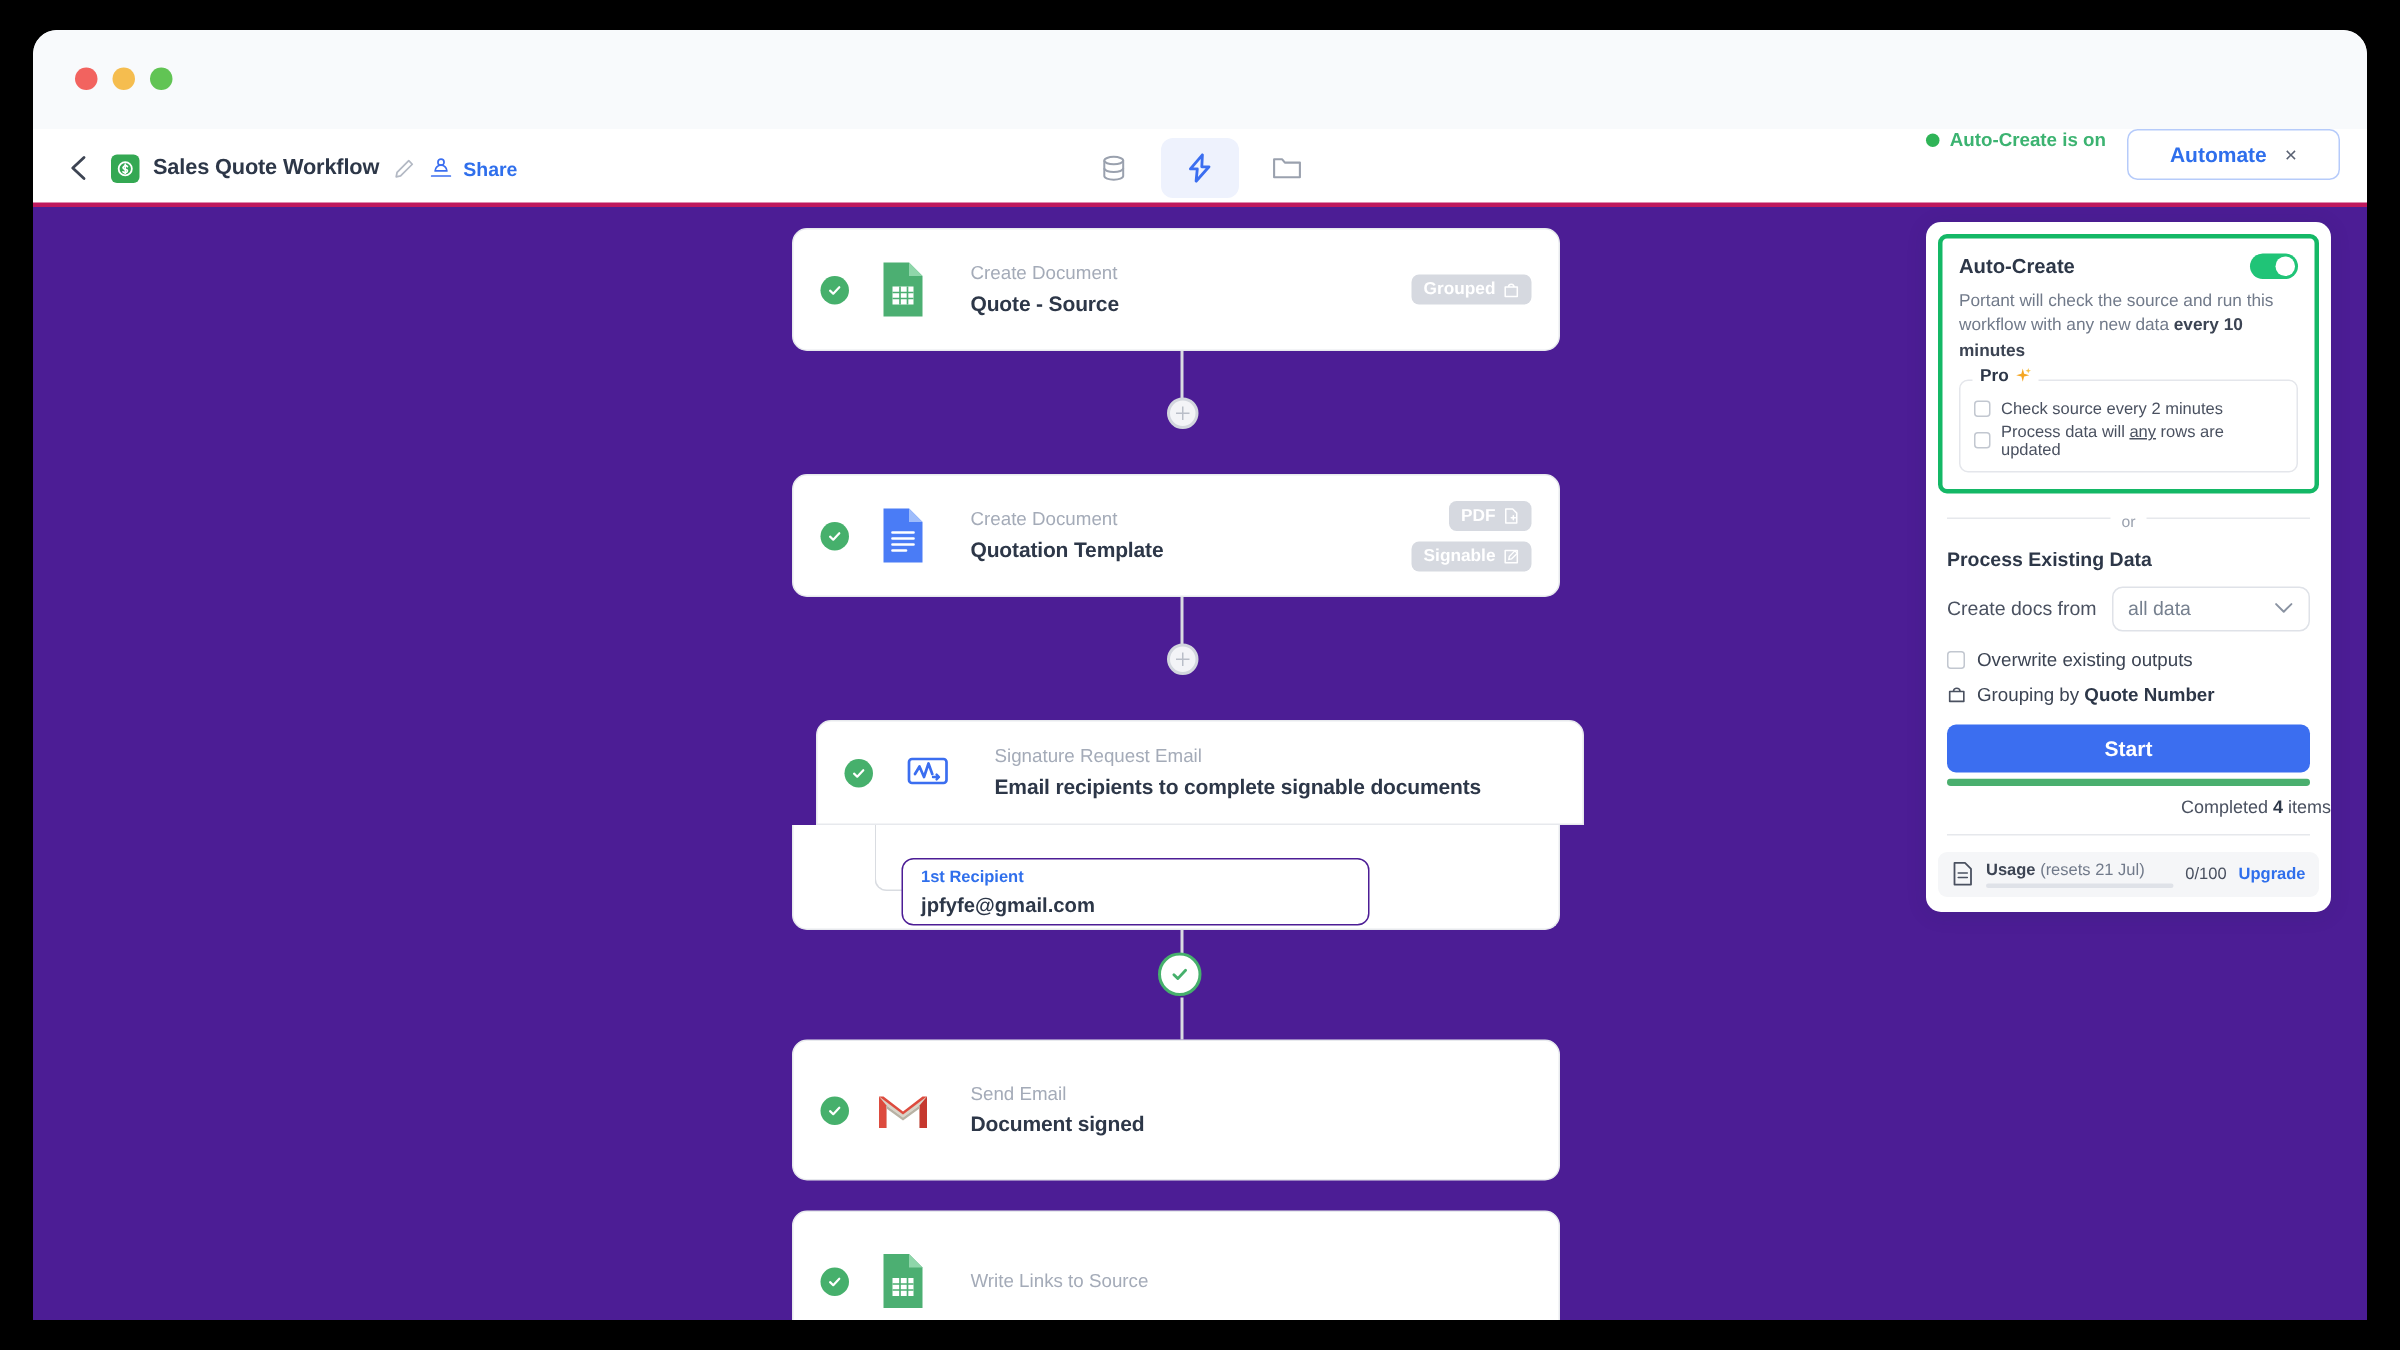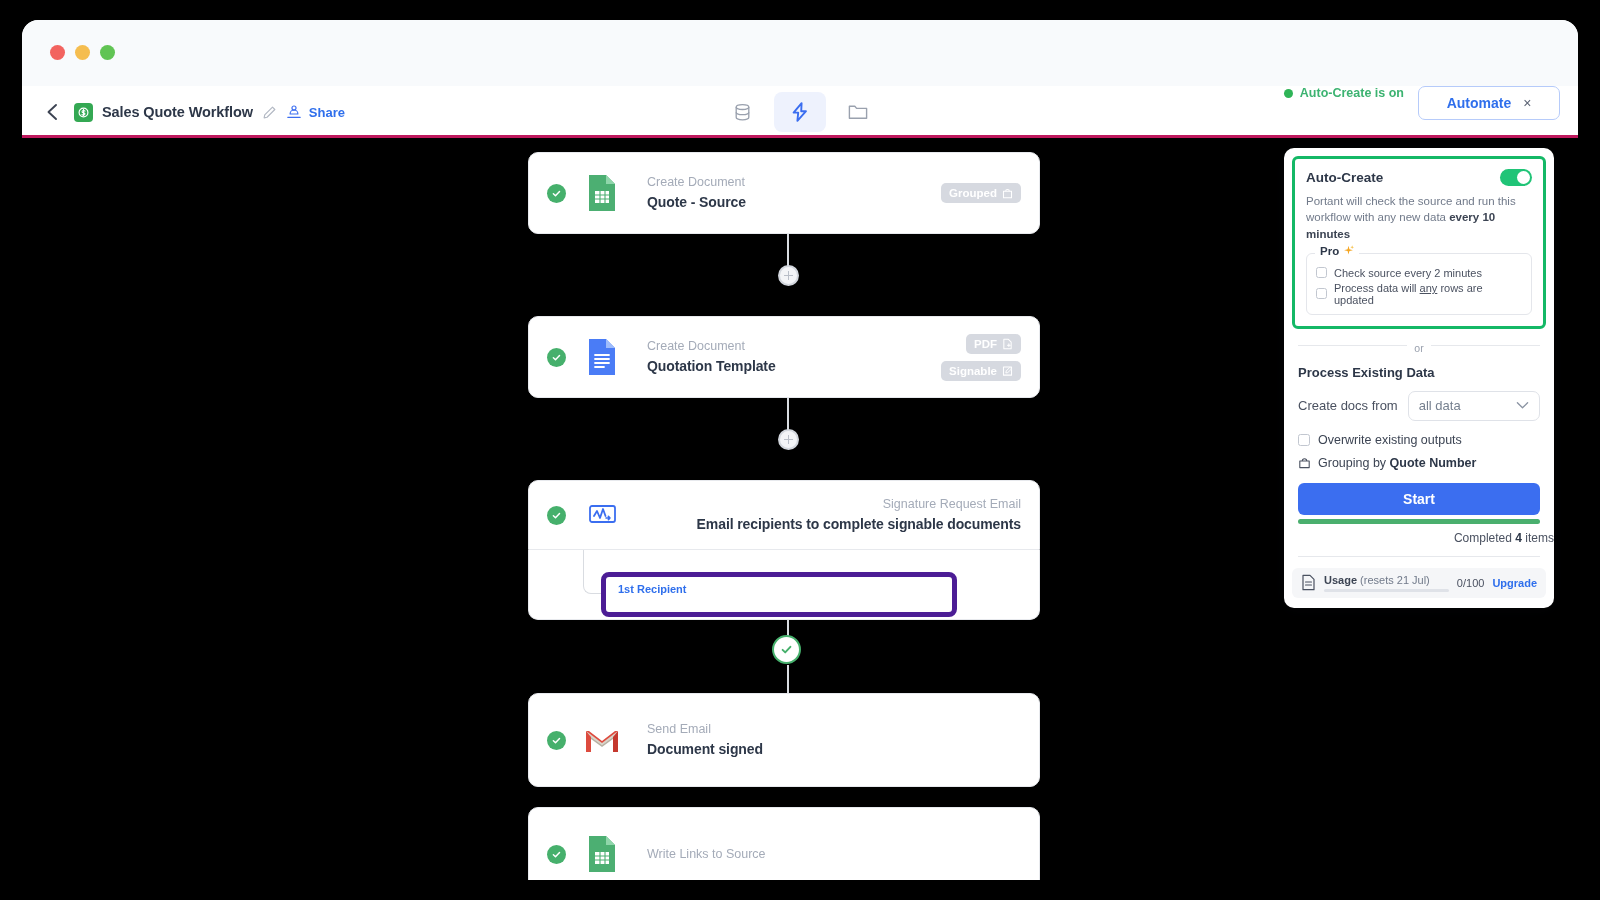--- a/index.html
+++ b/index.html
@@ -98,21 +98,21 @@
     display: flex; align-items: center; justify-content: center; gap: 12px;
     color: #2f6fec; font-size: 14px; font-weight: 700;
     cursor: pointer; padding: 0 14px;
   }
   #automate-close { color: #5a6273; font-size: 14px; font-weight: 400; }
 
   
   #canvas {
     position: relative;
     height: calc(100% - 52px - 66px);
-    background: #000000;
+    background: #4c1d95;
     overflow: hidden;
   }
 
   #flow {
     position: absolute;
     left: 506px; top: 0;
     width: 520px;
   }
 
   .rail {
@@ -201,22 +201,22 @@
   }
   #recipient-elbow {
     position: absolute; left: 54px; top: 0;
     width: 22px; height: 44px;
     border-left: 1.5px solid #d9dce1;
     border-bottom: 1.5px solid #d9dce1;
     border-bottom-left-radius: 8px;
   }
   #recipient-card {
     position: absolute; left: 72px; top: 22px;
-    width: 356px; height: 45px;
-    background: #fff; border: 5px solid #4c1d95; border-radius: 8px;
+    width: 312px; height: 45px;
+    background: #fff; border: 1px solid #4c1d95; border-radius: 8px;
     padding: 5px 12px; cursor: pointer;
   }
   #recipient-label {
     font-size: 11px; font-weight: 700; color: #2f6fec; line-height: 1.45;
   }
   #recipient-value {
     font-size: 13.5px; font-weight: 700; color: #2d3748; line-height: 1.45;
   }
 
   
@@ -511,21 +511,21 @@
             <svg width="11" height="12" viewBox="0 0 12 13">
               <path d="M1.6 2.2 h8.8 v8.8 h-8.8 z" fill="none" stroke="#fff" stroke-width="1.1" stroke-linejoin="round"></path>
               <path d="M8.6 2.4 L10.4 4.2 L6.3 8.2 L4.2 8.6 L4.6 6.5 Z" fill="#d6d9e0" stroke="#fff" stroke-width="1"></path>
             </svg>
           </div>
         </div>
       </div>
 
       <div class="plus-node" style="top:291px;"></div>
 
-      <div class="node-card" style="position:absolute; left:0; top:342px; height:70px; border-bottom-left-radius:0; border-bottom-right-radius:0;text-align:right;">
+      <div class="node-card" style="position:absolute; left:16px; top:342px; height:70px; border-bottom-left-radius:0; border-bottom-right-radius:0;">
         <div class="node-check">
           <svg width="11" height="11" viewBox="0 0 12 12">
               <path d="M2.6 6.3 L4.9 8.5 L9.3 3.8" fill="none" stroke="#fff" stroke-width="1.6" stroke-linecap="round" stroke-linejoin="round"></path>
             </svg>
         </div>
         <div class="node-icon">
           <svg width="34" height="30" viewBox="0 0 34 30">
             <path d="M7 6 h21 a2 2 0 0 1 2 2 v12 a2 2 0 0 1-2 2 h-21 a2 2 0 0 1-2-2 v-12 a2 2 0 0 1 2-2 z" fill="none" stroke="#3b6ef0" stroke-width="1.8" stroke-linejoin="round"></path>
             <path d="M9 16 l3-5 l3 7 l3-9 l2.5 7" fill="none" stroke="#3b6ef0" stroke-width="1.8" stroke-linecap="round" stroke-linejoin="round"></path>
             <path d="M21 18 h4 l-1.6-1.6 M25 18 l-1.6 1.6" fill="none" stroke="#3b6ef0" stroke-width="1.6" stroke-linecap="round" stroke-linejoin="round"></path>
@@ -534,20 +534,21 @@
         <div class="node-text">
           <div class="node-sub">Signature Request Email</div>
           <div class="node-title">Email recipients to complete signable documents</div>
         </div>
       </div>
 
       <div id="recipient-wrap" style="top:412px; height:70px;">
         <div id="recipient-elbow"></div>
         <div id="recipient-card">
           <div id="recipient-label">1st Recipient</div>
+          <div id="recipient-value">jpfyfe@gmail.com</div>
         </div>
       </div>
 
       <div id="check-node" style="top:497px;">
         <svg width="15" height="15" viewBox="0 0 15 15">
             <path d="M3.6 7.8 L6.2 10.4 L11.4 4.8" fill="none" stroke="#46b06c" stroke-width="1.9" stroke-linecap="round" stroke-linejoin="round"></path>
           </svg>
       </div>
 
       <div class="node-card" style="position:absolute; left:0; top:555px; height:94px;">

